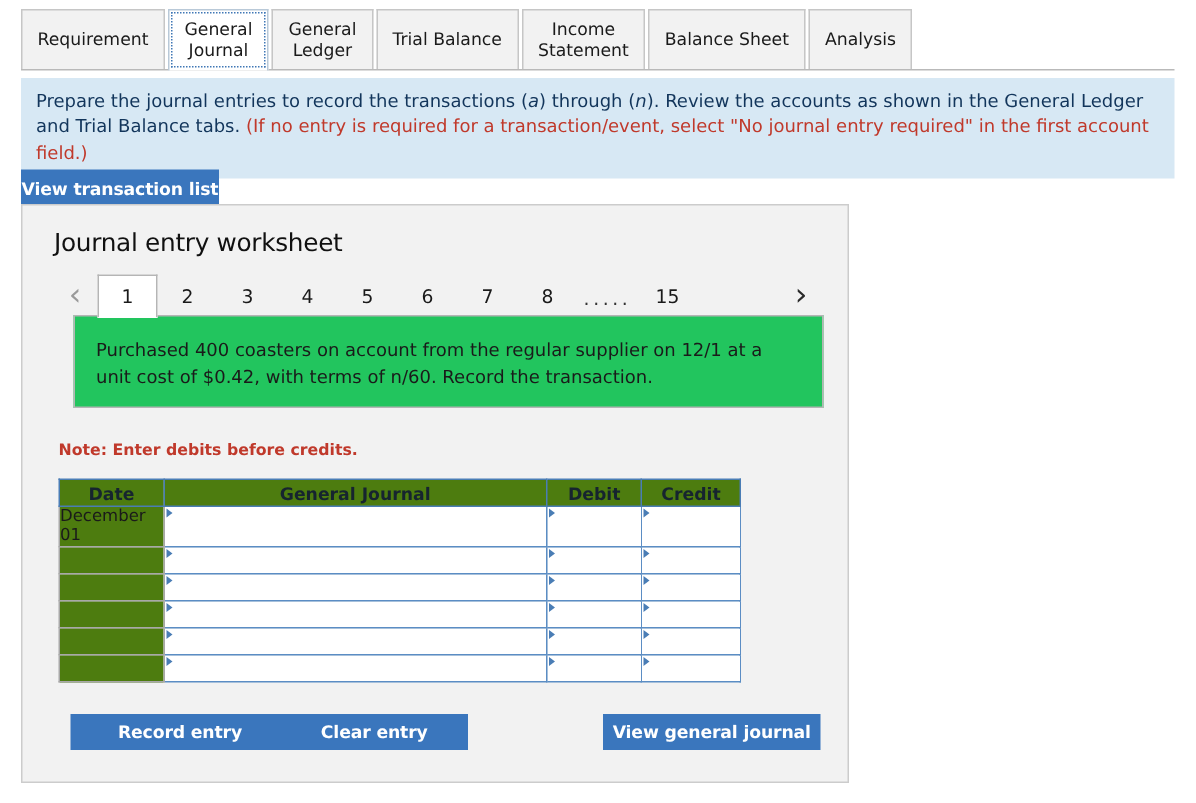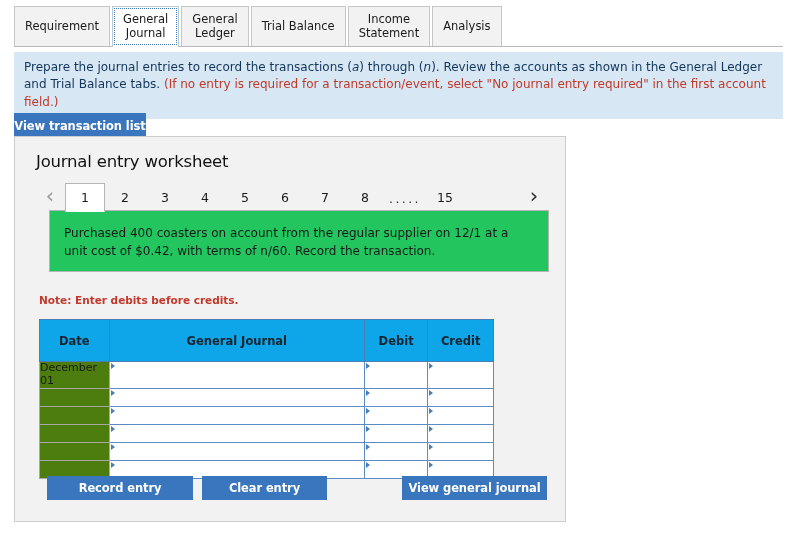--- a/index.html
+++ b/index.html
@@ -204,28 +204,28 @@
   
   .jtable {
     position: absolute;
     left: 24px;
     top: 182px;
     width: 455px;
     border-collapse: collapse;
     table-layout: fixed;
   }
   .jtable th {
-    background: #0ea5e9;
+    background: #4d7c0f;
     border: 1px solid #4a7db5;
     height: 17px;
     font-size: 11.5px;
     font-weight: bold;
     color: #16242f;
     text-align: center;
-    padding: 12px;
+    padding: 0;
   }
   .jtable td { padding: 0; }
   .col-date { width: 68px; }
   .col-journal { width: 249px; }
   .col-debit { width: 62px; }
   .col-credit { width: 64px; }
 
   .cell-date {
     border: 1px solid #a8a8a8;
     border-top: none;
@@ -266,21 +266,20 @@
     top: 339px;
     width: 146px;
     height: 24px;
   }
   .btn-clear {
     position: absolute;
     left: 172px;
     top: 339px;
     width: 125px;
     height: 24px;
-    margin-left: 15px;
   }
   .btn-viewjournal {
     position: absolute;
     left: 387px;
     top: 339px;
     width: 145px;
     height: 24px;
   }
 </style>
 </head>
@@ -288,20 +287,21 @@
 
 <div class="tabstrip">
   <div class="tab">Requirement</div>
   <div class="tab active">General
 Journal</div>
   <div class="tab">General
 Ledger</div>
   <div class="tab">Trial Balance</div>
   <div class="tab">Income
 Statement</div>
+  <div class="tab">Balance Sheet</div>
   <div class="tab">Analysis</div>
 </div>
 
 <div class="banner"><span>Prepare the journal entries to record the transactions (</span><i>a</i><span>) through (</span><i>n</i><span>). Review the accounts as shown in the General Ledger and Trial Balance tabs. </span><span class="red">(If no entry is required for a transaction/event, select "No journal entry required" in the first account field.)</span></div>
 
 <button class="btn btn-view-transactions">View transaction list</button>
 
 <div class="card">
 
   <div class="card-title">Journal entry worksheet</div>

